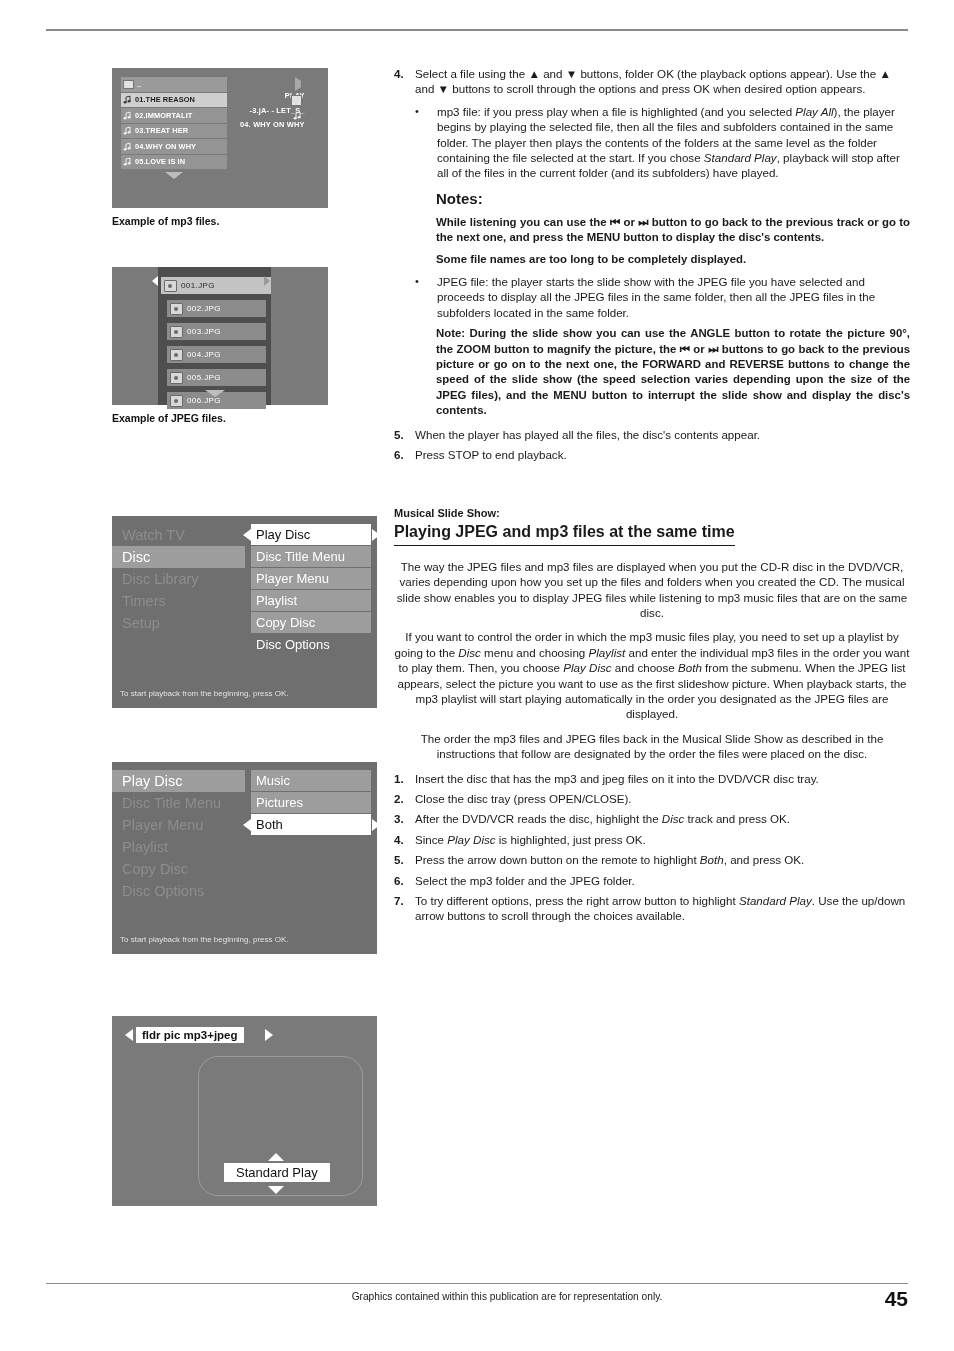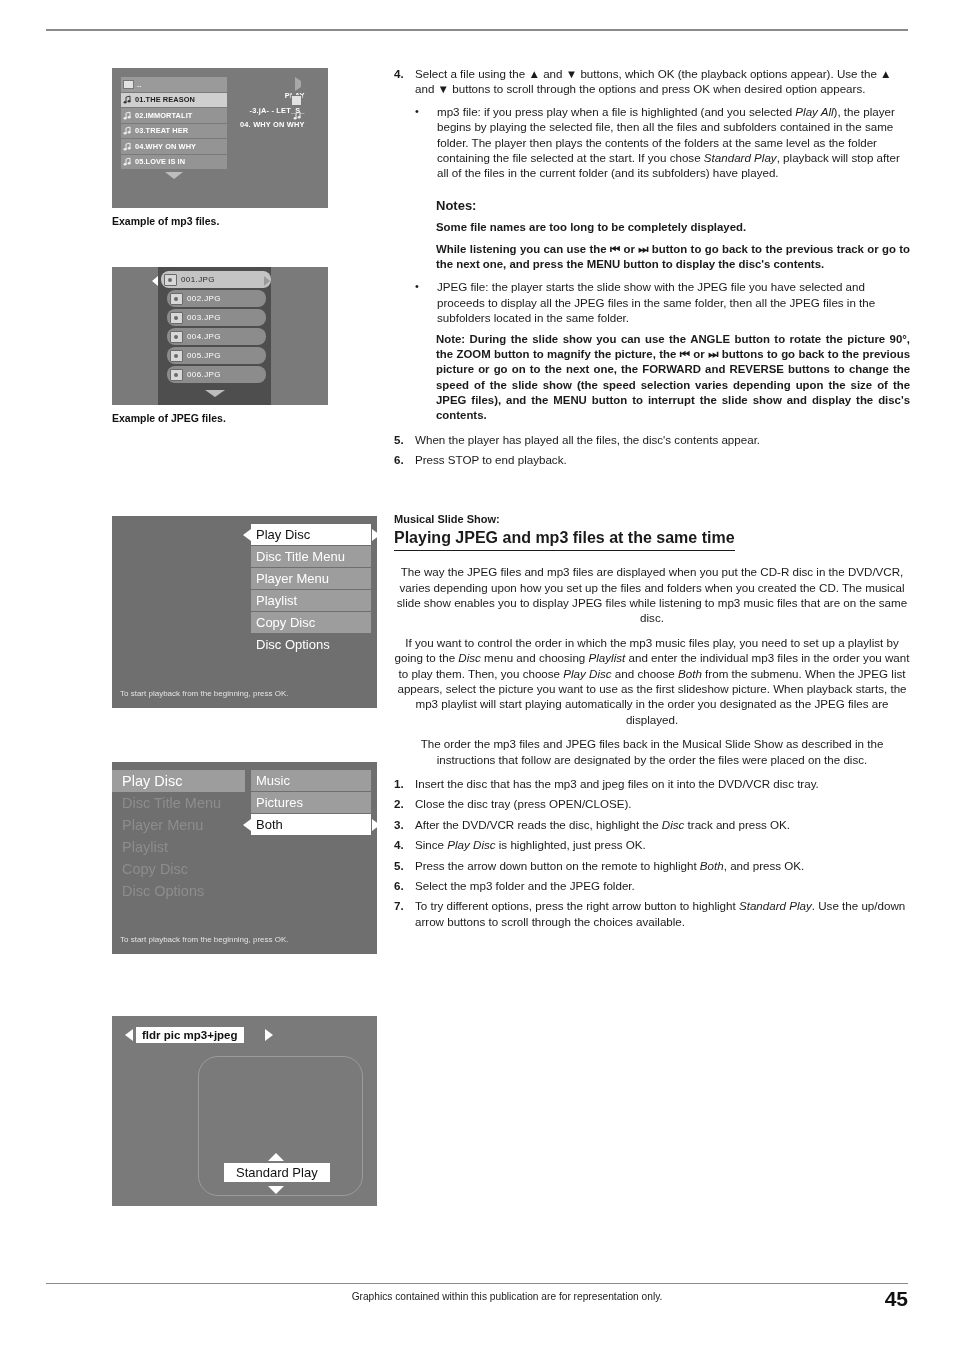--- a/index.html
+++ b/index.html
@@ -79,22 +79,22 @@
     width: 22px;
     flex: 0 0 22px;
     font-size: 11px;
     line-height: 1.45;
   }
   .bullet .body { flex: 1 1 auto; }
 
   .notes-block { padding-left: 42px; }
   .notes-label {
     font-weight: bold;
-    font-size: 13px;
-    margin-top: 16px;
+    font-size: 15px;
+    margin-top: 8px;
     margin-bottom: 6px;
   }
   .note-para {
     font-weight: bold;
     font-size: 11.4px;
     line-height: 1.35;
     margin-bottom: 6px;
     text-align: justify;
   }
   .note-indent {
@@ -228,27 +228,26 @@
     position: absolute;
     left: 46px;
     top: 0px;
     width: 113px;
     bottom: 0px;
     background: #4e4e4e;
   }
   .jpeg-list { padding-top: 4px; }
   .jpeg-row {
     height: 17px;
-    margin: 0 5px 2px 9px;
+    margin: 6px 5px 2px 9px;
     background: #8c8c8c;
     display: flex;
     align-items: center;
     padding-left: 3px;
     box-sizing: border-box;
-    border-radius: 8px;
   }
   .jpeg-row.sel {
     background: #c4c4c4;
     margin-left: 3px;
     margin-right: 0;
   }
   .jpeg-row .lbl {
     font-size: 8px;
     color: #ffffff;
     letter-spacing: 0.4px;
@@ -606,20 +605,37 @@
     </div>
     <div class="jpeg-left-arrow"></div>
     <div class="jpeg-right-arrow"></div>
     <div class="jpeg-down-chev"><i></i></div>
   </div>
   <div class="caption">Example of JPEG files.</div>
 
   <div style="height:92px"></div>
 
   <div class="menu-osd">
+    <div class="menu-left">
+      <div class="mrow">
+          <span>Watch TV</span>
+        </div>
+      <div class="mrow active">
+          <span>Disc</span>
+        </div>
+      <div class="mrow">
+          <span>Disc Library</span>
+        </div>
+      <div class="mrow">
+          <span>Timers</span>
+        </div>
+      <div class="mrow">
+          <span>Setup</span>
+        </div>
+    </div>
     <div class="menu-right">
       <div class="mrow sel">
           <span>Play Disc</span>
         </div>
       <div class="mrow">
           <span>Disc Title Menu</span>
         </div>
       <div class="mrow">
           <span>Player Menu</span>
         </div>
@@ -689,35 +705,35 @@
     <div id="sp-down"></div>
   </div>
 
 </div>
 
 <div id="right-col">
 
   <div class="numitem">
     <div class="num">4.</div>
     <div class="body">
-      <span>Select a file using the </span><span>▲</span><span> and </span><span>▼</span><span> buttons, which OK (the playback options appear). Use the </span><span>▲</span><span> and </span><span>▼</span><span> buttons to scroll through the options and press OK when desired option appears.</span>
+      <span>Select a file using the </span><span>▲</span><span> and </span><span>▼</span><span> buttons, folder OK (the playback options appear). Use the </span><span>▲</span><span> and </span><span>▼</span><span> buttons to scroll through the options and press OK when desired option appears.</span>
     </div>
   </div>
 
   <div class="bullet">
     <div class="dot">•</div>
     <div class="body">
       <span>mp3 file: if you press play when a file is highlighted (and you selected </span><i>Play All</i><span>), the player begins by playing the selected file, then all the files and subfolders contained in the same folder. The player then plays the contents of the folders at the same level as the folder containing the file selected at the start. If you chose </span><i>Standard Play</i><span>, playback will stop after all of the files in the current folder (and its subfolders) have played.</span>
     </div>
   </div>
 
   <div class="notes-block">
     <div class="notes-label">Notes:</div>
+    <div class="note-para">While listening you can use the ⏮ or ⏭ button to go back to the previous track or go to the next one, and press the MENU button to display the disc's contents.</div>
     <div class="note-para">Some file names are too long to be completely displayed.</div>
-    <div class="note-para">While listening you can use the ⏮ or ⏭ button to go back to the previous track or go to the next one, and press the MENU button to display the disc's contents.</div>
   </div>
 
   <div class="bullet">
     <div class="dot">•</div>
     <div class="body">JPEG file: the player starts the slide show with the JPEG file you have selected and proceeds to display all the JPEG files in the same folder, then all the JPEG files in the subfolders located in the same folder.</div>
   </div>
 
   <div class="note-indent">Note: During the slide show you can use the ANGLE button to rotate the picture 90°, the ZOOM button to magnify the picture, the ⏮ or ⏭ buttons to go back to the previous picture or go on to the next one, the FORWARD and REVERSE buttons to change the speed of the slide show (the speed selection varies depending upon the size of the JPEG files), and the MENU button to interrupt the slide show and display the disc's contents.</div>
 
   <div class="numitem">

